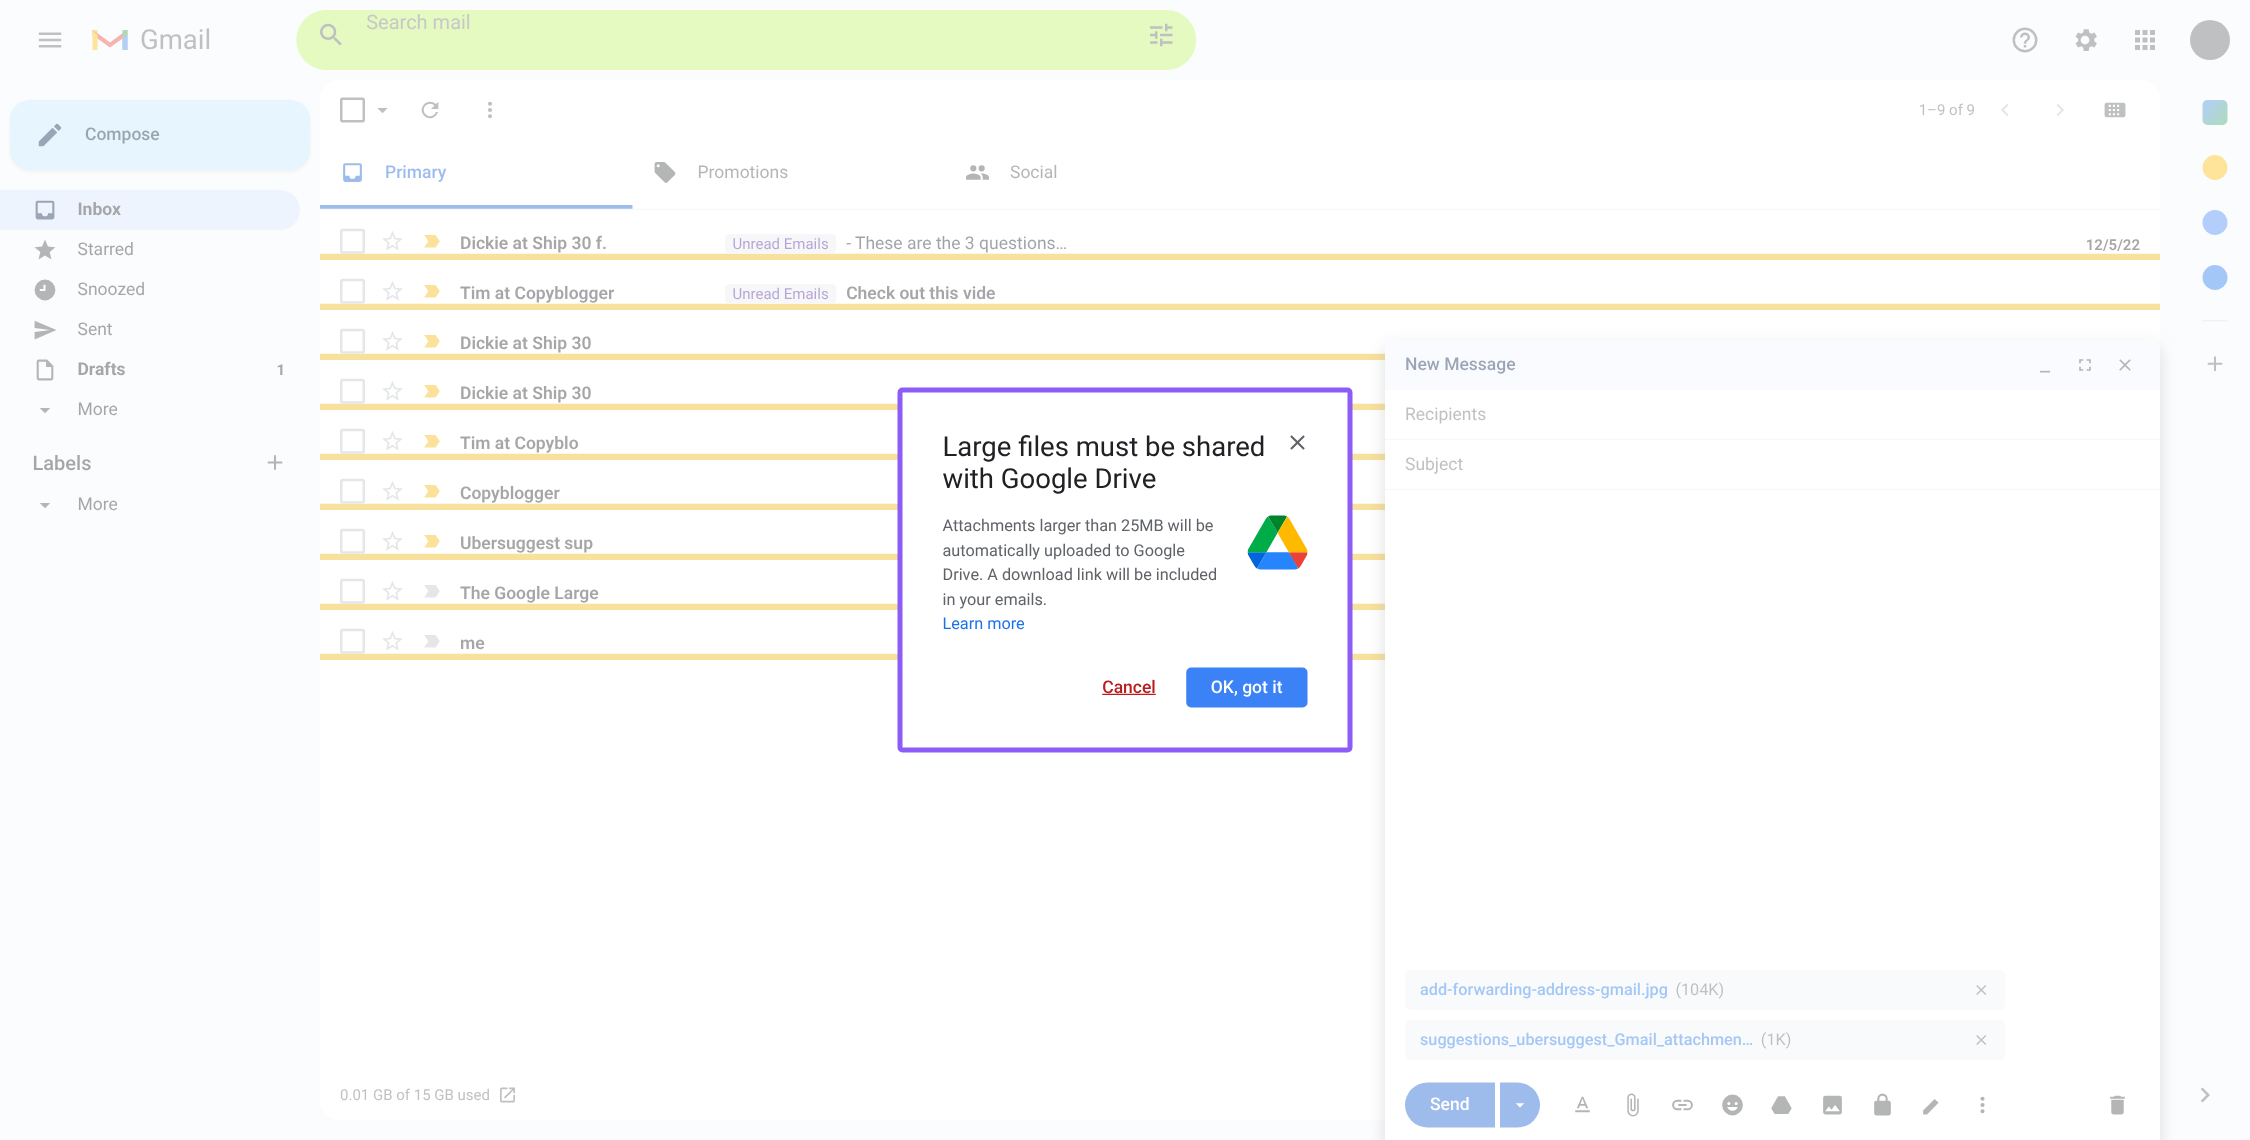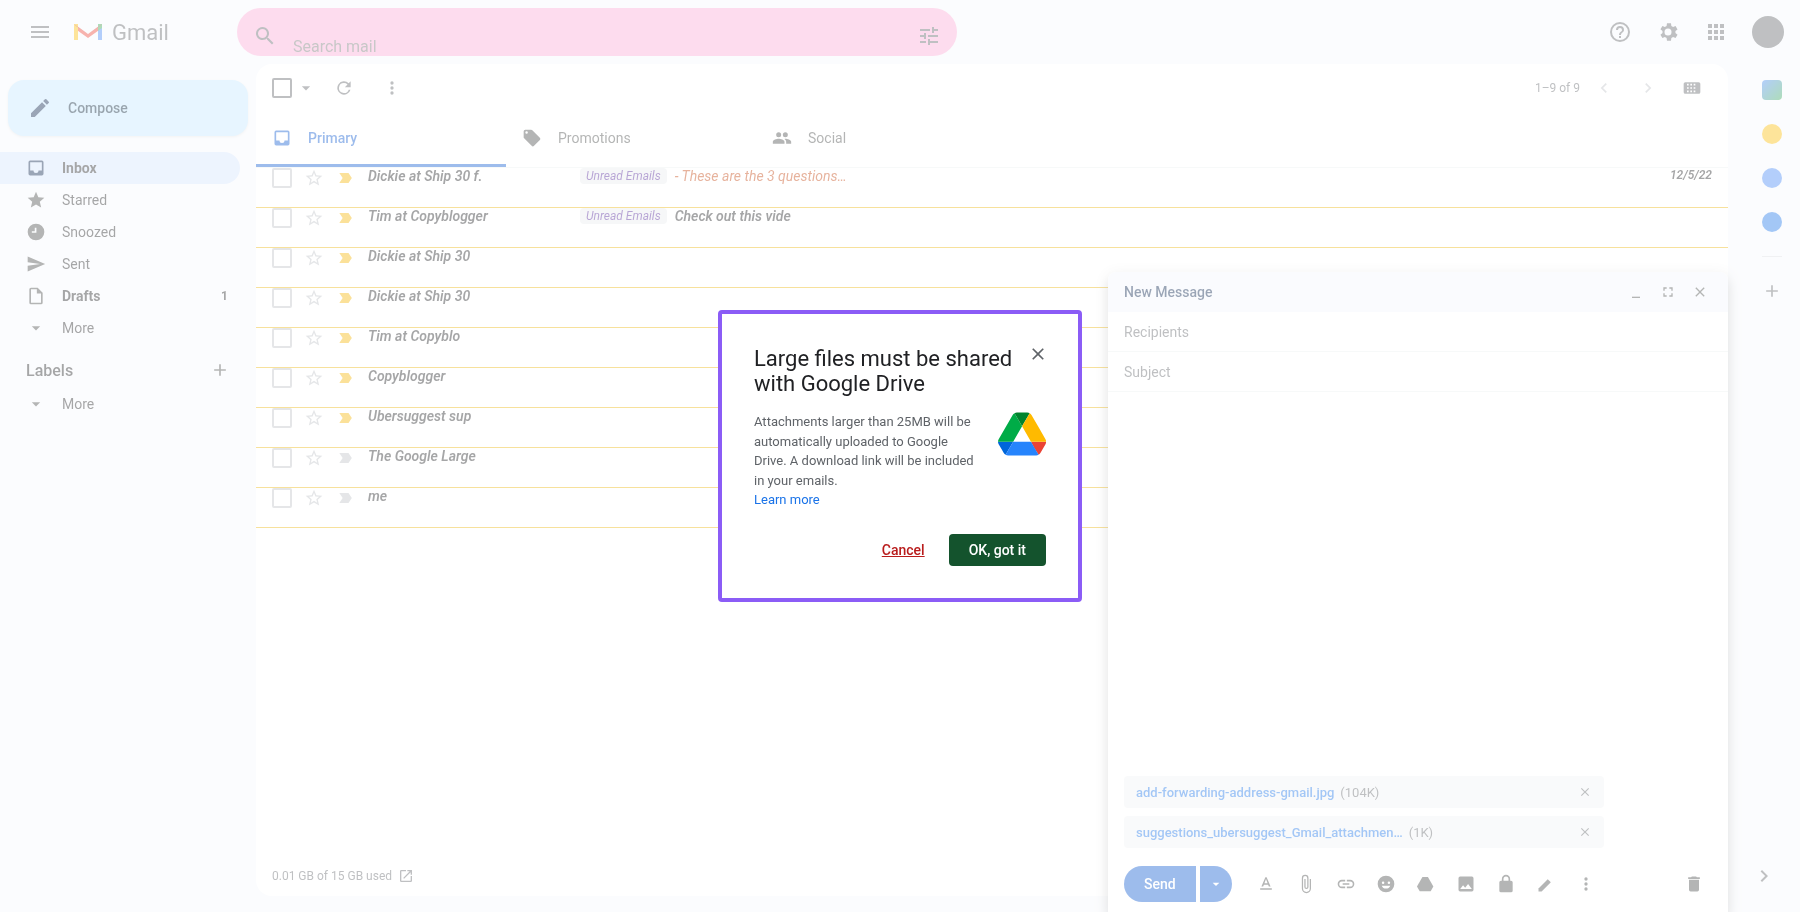--- a/index.html
+++ b/index.html
@@ -4,21 +4,21 @@
 <style>
   * { box-sizing: border-box; margin: 0; padding: 0; font-family: 'Google Sans', Roboto, Arial, sans-serif; }
   body { background: #f6f8fc; width: 1800px; height: 912px; overflow: hidden; position: relative; }
 
   
   .header { height: 64px; display: flex; align-items: center; padding: 0 16px; gap: 8px; }
   .hamburger { width: 48px; height: 48px; display: flex; align-items: center; justify-content: center; border-radius: 50%; cursor: pointer; }
   .logo { display: flex; align-items: center; gap: 8px; margin-right: 40px; }
   .logo-icon { width: 32px; height: 24px; }
   .logo-text { font-size: 22px; color: #5f6368; font-weight: 400; }
-  .search-bar { flex: 0 0 720px; height: 48px; background: #f9a8d4; border-radius: 24px; display: flex; align-items: flex-end; padding: 0 8px; margin-left: 20px; }
+  .search-bar { flex: 0 0 720px; height: 48px; background: #bef264; border-radius: 24px; display: flex; align-items: flex-start; padding: 0 8px; margin-left: 20px; }
   .search-bar .search-btn { width: 40px; height: 40px; display:flex; align-items:center; justify-content:center; border-radius:50%; cursor:pointer;}
   .search-bar input { flex:1; border:none; background:transparent; font-size:16px; color:#5f6368; outline:none; padding:0 8px;}
   .header-right { margin-left:auto; display:flex; align-items:center; gap:8px; }
   .hicon { width:40px; height:40px; display:flex; align-items:center; justify-content:center; border-radius:50%; cursor:pointer; }
   .avatar { width:32px; height:32px; border-radius:50%; background:#5f6368; margin-left:8px; }
 
   
   .body { display:flex; height: calc(912px - 64px); }
 
   
@@ -36,30 +36,30 @@
   .tb-icon { width:40px; height:40px; display:flex; align-items:center; justify-content:center; border-radius:50%; cursor:pointer; color:#5f6368;}
   .toolbar-right { margin-left:auto; display:flex; align-items:center; gap:4px; font-size:12px; color:#5f6368;}
   .pager-btn { width:40px; height:40px; display:flex; align-items:center; justify-content:center; border-radius:50%; color:#bdc1c6;}
 
   .tabs { display:flex; height:56px; border-bottom:1px solid #eceff1;}
   .tab { flex:0 0 250px; display:flex; align-items:center; gap:16px; padding:0 16px; cursor:pointer; font-size:14px; color:#444746; border-bottom:3px solid transparent;}
   .tab.active { color:#0b57d0; border-bottom-color:#0b57d0; font-weight:500;}
   .tab-icon { width:20px; height:20px; }
 
   .email-list { flex:1; overflow:auto;}
-  .email-row { height:40px; display:flex; align-items:flex-start; padding:0 16px; gap:12px; border-bottom:1px solid #eab308; cursor:pointer; font-size:14px;font-style:italic;}
+  .email-row { height:40px; display:flex; align-items:flex-end; padding:0 16px; gap:12px; border-bottom:5px solid #eab308; cursor:pointer; font-size:14px;}
   .row-cb { width:20px; height:20px; border:2px solid #bdc1c6; border-radius:2px; flex-shrink:0;}
   .row-star { color:#bdc1c6; flex-shrink:0;}
   .row-important { color:#f4b400; flex-shrink:0;}
   .row-important.off { color:#bdc1c6;}
   .row-sender { width:200px; flex-shrink:0; font-weight:600; color:#202124; white-space:nowrap; overflow:hidden; text-overflow:ellipsis;}
   .row-subject { flex:1; display:flex; align-items:center; gap:8px; white-space:nowrap; overflow:hidden;}
   .label-chip { font-size:12px; background:#e8eaed; color:#4c1d95; padding:1px 6px; border-radius:4px; flex-shrink:0;}
   .subj-main { font-weight:600; color:#202124;}
-  .subj-preview { color:#c2410c; font-weight:400;}
+  .subj-preview { color:#0f172a; font-weight:400;}
   .row-date { width:80px; text-align:right; font-weight:600; font-size:12px; color:#202124; flex-shrink:0;}
 
   .footer { padding:12px 16px; display:flex; justify-content:space-between; font-size:12px; color:#5f6368;text-align:center;}
   .footer a { color:#5f6368; text-decoration:none;}
   .progress-link { display:flex; align-items:center; gap:6px;}
 
   
   .sidepanel { width:56px; display:flex; flex-direction:column; align-items:center; padding-top:16px; gap:24px;}
   .sp-icon { width:20px; height:20px; border-radius:4px; cursor:pointer;}
 
@@ -86,21 +86,21 @@
   .modal-highlight { padding:8px; border:4px solid #8b5cf6; border-radius:4px; background:#fff;}
   .modal { width:340px; background:#fff; padding:24px; position:relative;}
   .modal-title { font-size:22px; font-weight:400; color:#202124; margin-bottom:16px; padding-right:32px;}
   .modal-close { position:absolute; top:16px; right:16px; width:32px; height:32px; display:flex; align-items:center; justify-content:center; cursor:pointer; color:#5f6368;}
   .modal-body { font-size:13px; color:#5f6368; line-height:1.5; display:flex; gap:16px; margin-bottom:24px;}
   .modal-body .mtext { flex:1;}
   .modal-body a { color:#1a73e8; text-decoration:none;}
   .drive-logo { width:48px; height:44px; flex-shrink:0;}
   .modal-actions { display:flex; justify-content:flex-end; gap:8px;}
   .btn-text { padding:8px 16px; font-size:14px; font-weight:500; color:#b91c1c; background:transparent; border:none; border-radius:4px; cursor:pointer;text-decoration:underline;}
-  .btn-primary { padding:8px 20px; font-size:14px; font-weight:500; color:#fff; background:#14532d; border:none; border-radius:4px; cursor:pointer;}
+  .btn-primary { padding:8px 20px; font-size:14px; font-weight:500; color:#fff; background:#3b82f6; border:none; border-radius:4px; cursor:pointer;}
 
   svg { display:block; }
 </style>
 </head>
 <body>
 
 <div class="header">
   <div class="hamburger">
     <svg width="24" height="24" viewBox="0 0 24 24">
         <path fill="#5f6368" d="M3 18h18v-2H3v2zm0-5h18v-2H3v2zm0-7v2h18V6H3z"></path>

